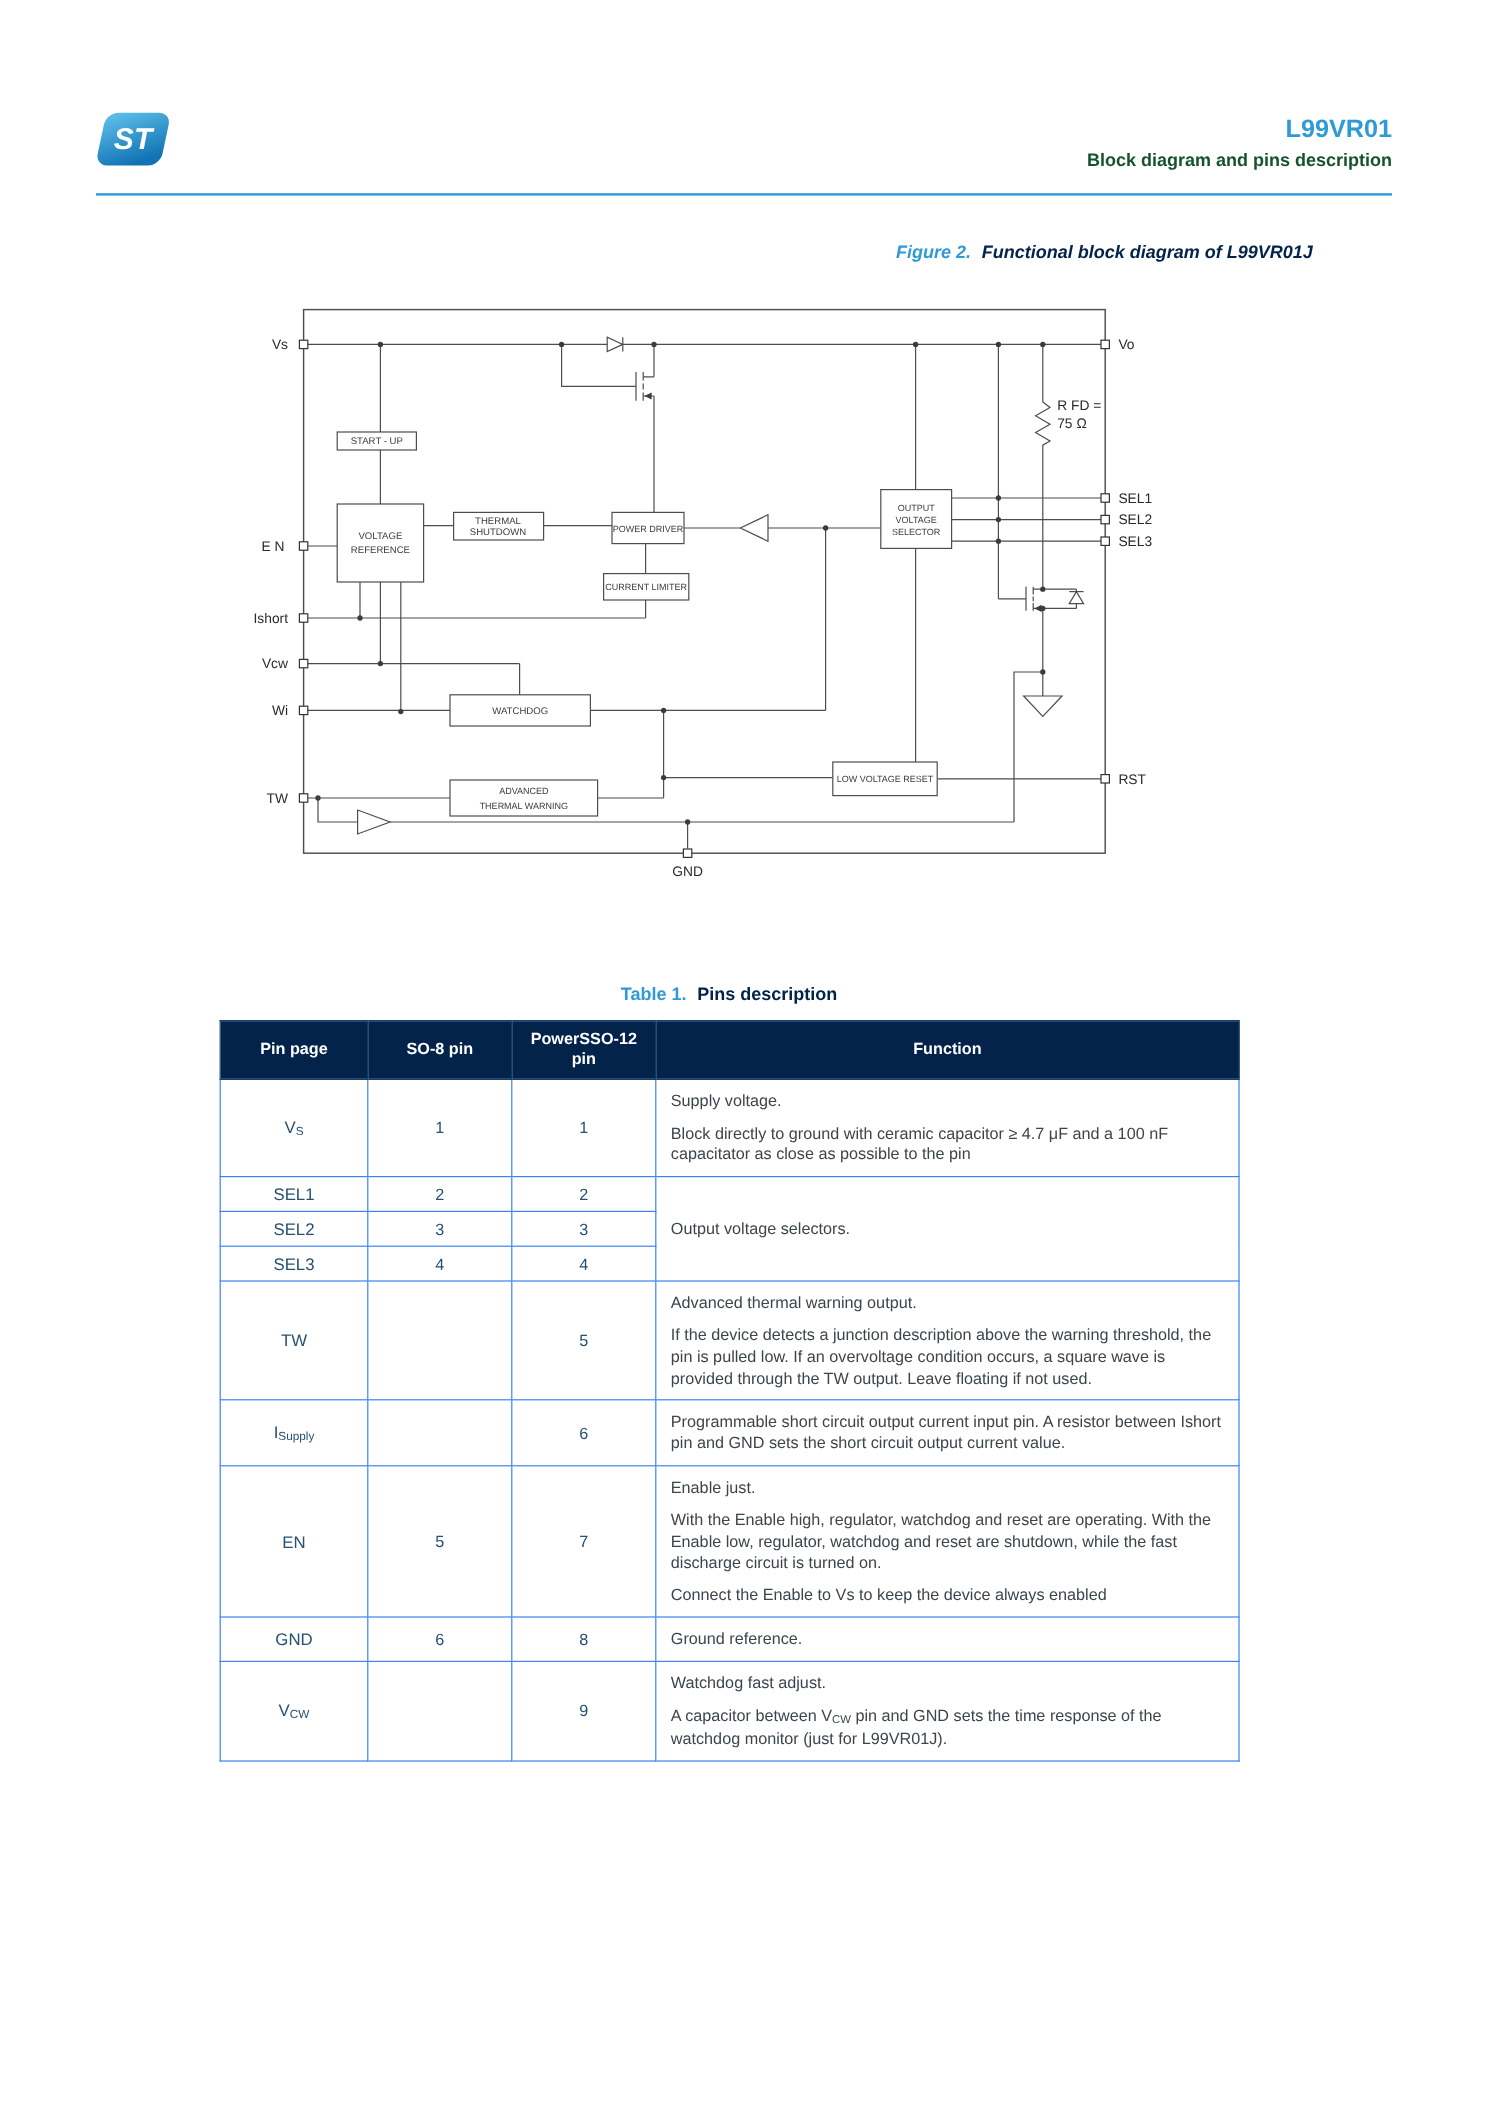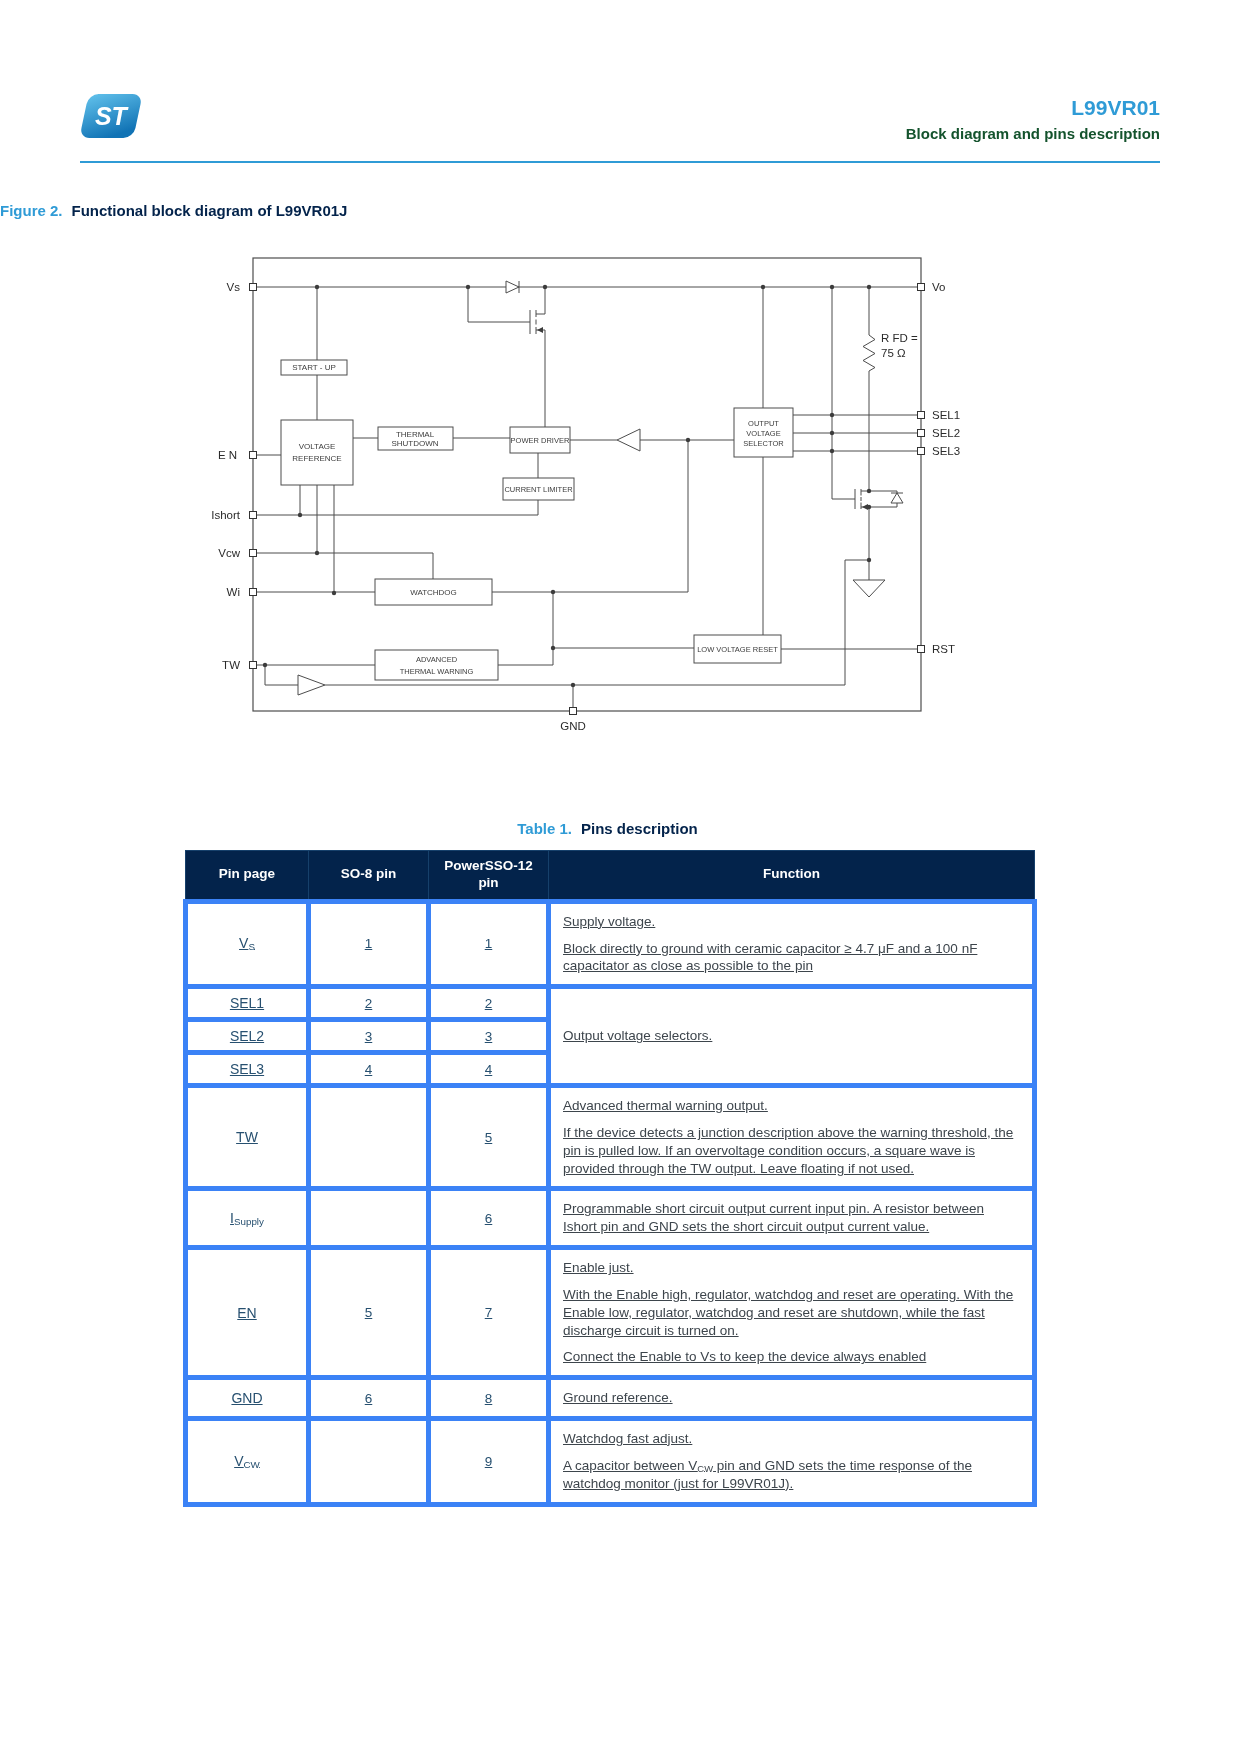--- a/index.html
+++ b/index.html
@@ -15,21 +15,21 @@
     display:flex; align-items:center; justify-content:center;
   }
   .logo span { transform:skewX(12deg); color:#fff; font-style:italic; font-weight:bold; font-size:25px; }
   .header-right { position:absolute; right:80px; top:96px; text-align:right; }
   .product  { color:#2f9bd6; font-size:21px; font-weight:bold; }
   .subtitle { color:#14532d; font-size:15px; font-weight:bold; margin-top:5px; }
   .rule { position:absolute; left:80px; top:161px; width:1080px; height:2px; background:#2f9bd6; }
 
   
   .fig-caption, .table-caption { font-size:15px; font-weight:bold; }
-  .fig-caption { position:absolute; top:202px; left:0; width:1094px; text-align:left; }
+  .fig-caption { position:absolute; top:202px; left:0; width:1094px; text-align:right;font-style:italic; }
   .table-caption { position:absolute; top:820px; left:183px; width:849px; text-align:center; }
   .cap-label { color:#2f9bd6; margin-right:9px; }
   .cap-title { color:#03234B; }
 
   
   .diagram { position:absolute; top:250px; left:0; }
   svg text { font-family:"Liberation Sans", sans-serif; }
   .outer { fill:none; stroke:#4d4d4d; stroke-width:1.2; }
   .wire  { fill:none; stroke:#4d4d4d; stroke-width:1; }
   .blk   { fill:#ffffff; stroke:#4d4d4d; stroke-width:1; }
@@ -40,21 +40,21 @@
   .blk-label.s { font-size:7.5px; }
   .pin-label { font-size:11.5px; fill:#2b2b2b; }
   .pin-sq { fill:#ffffff; stroke:#333333; stroke-width:1; }
 
   
   .pins-table { position:absolute; top:850px; left:183px; width:849px; border-collapse:collapse; font-size:13.5px; table-layout:fixed; }
   .pins-table th {
     background:#03234B; color:#ffffff; font-weight:bold; font-size:13.5px;
     padding:7px 8px; border:1px solid #16406b; text-align:center; vertical-align:middle; line-height:1.25;
   }
-  .pins-table td { border:5px solid #3b82f6; vertical-align:middle; padding:6px 10px;text-decoration:underline; }
+  .pins-table td { border:1px solid #3b82f6; vertical-align:middle; padding:6px 10px; }
   td.pin { text-align:center; color:#275070; font-size:14px; }
   td.c   { text-align:center; color:#275070; }
   td.fn  { color:#3d454c; text-align:left; padding:9px 12px; }
   .fn p { margin:0 0 9px 0; line-height:1.32; }
   .fn p:last-child { margin-bottom:0; }
   .sub { font-size:70%; vertical-align:-0.2em; }
 
   
   .footer {
     position:absolute; top:1784px; left:0; width:1240px; height:38px; background:#000000;

